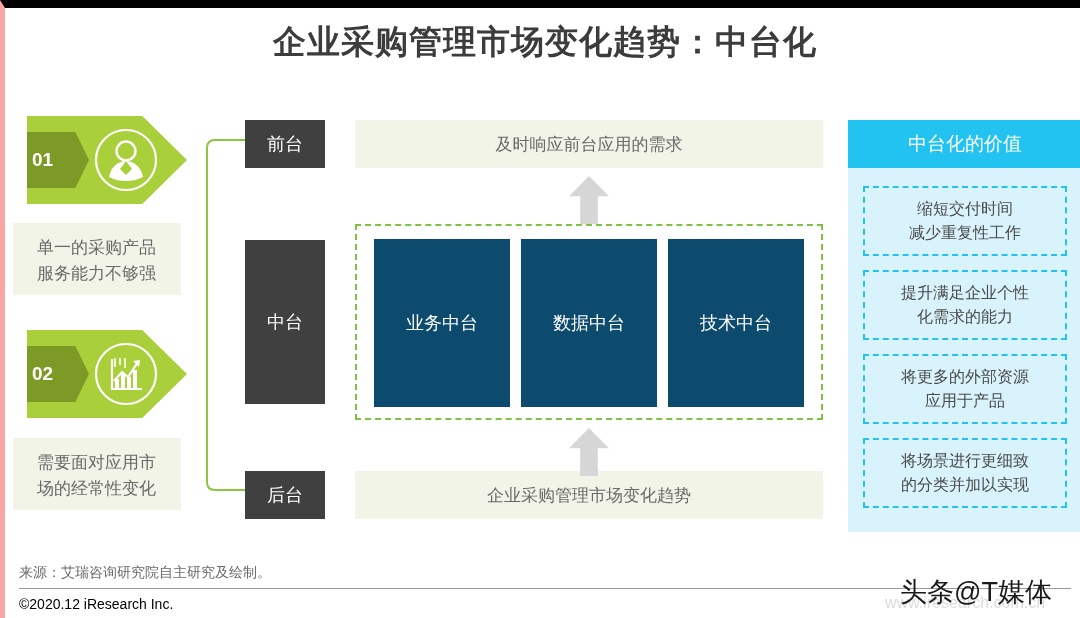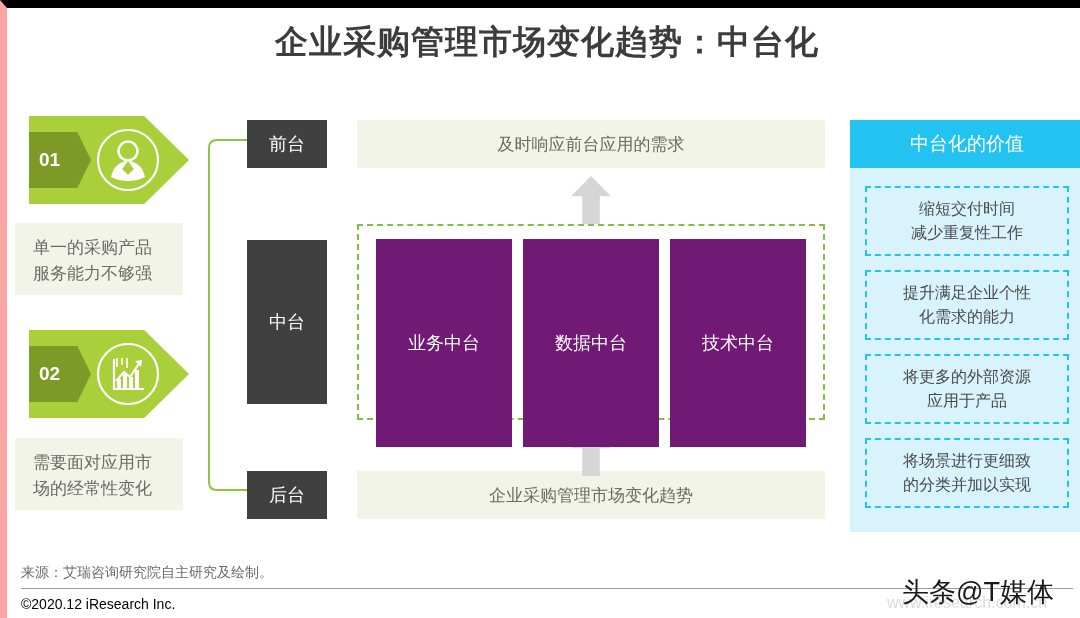--- a/index.html
+++ b/index.html
@@ -10,21 +10,21 @@
   body {
     font-family: "Liberation Sans", "DejaVu Sans", sans-serif;
   }
   #page {
     position: relative;
     width: 1080px;
     height: 618px;
     background: #ffffff;
     overflow: hidden;
     border-top: 8px solid #000000;
-    border-left: 7px solid #fca5a5;
+    border-left: 5px solid #fca5a5;
     box-sizing: border-box;
   }
 
   
   .title {
     position: absolute;
     left: 0;
     top: 12px;
     width: 1080px;
     text-align: center;
@@ -49,39 +49,39 @@
     left: 0px;
     width: 62px;
     height: 56px;
     background: #7d9a27;
     clip-path: polygon(0 0, 78% 0, 100% 50%, 78% 100%, 0 100%);
     color: #ffffff;
     font-size: 19px;
     font-weight: bold;
     display: flex;
     align-items: center;
-    padding-left: 10px;
+    padding-left: 5px;
     box-sizing: border-box;
   }
   .chev-icon {
     position: absolute;
     left: 66px;
     top: 11px;
     width: 66px;
     height: 66px;
   }
   .lbox {
     position: absolute;
     left: 8px;
     width: 168px;
     background: #f1f4e7;
     color: #6a6a6a;
     font-size: 17px;
     line-height: 26px;
-    padding: 12px 0 12px 18px;
+    padding: 12px 0 12px 24px;
     box-sizing: border-box;
   }
 
   
   .bracket {
     position: absolute;
     left: 196px;
     top: 126px;
     width: 46px;
     height: 362px;
@@ -120,22 +120,22 @@
     top: 216px;
     width: 468px;
     height: 196px;
     border: 2px dashed #7fc241;
     box-sizing: border-box;
   }
   .mid-card {
     position: absolute;
     top: 13px;
     width: 136px;
-    height: 208px;
-    background: #701a75;
+    height: 168px;
+    background: #0c4a6e;
     color: #ffffff;
     font-size: 18px;
     display: flex;
     align-items: center;
     justify-content: center;
   }
 
   
   .uparrow {
     position: absolute;

